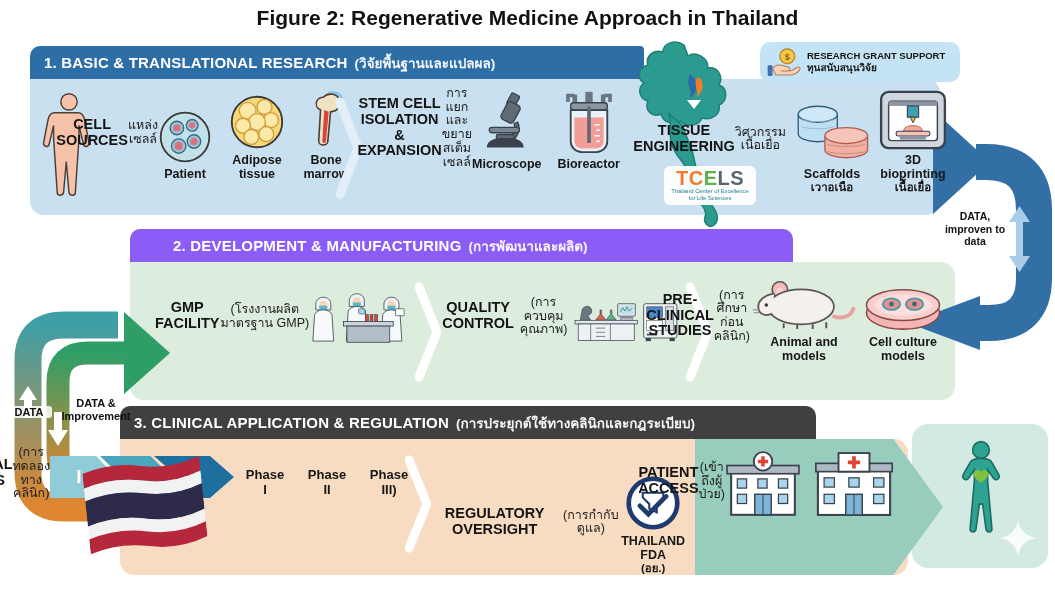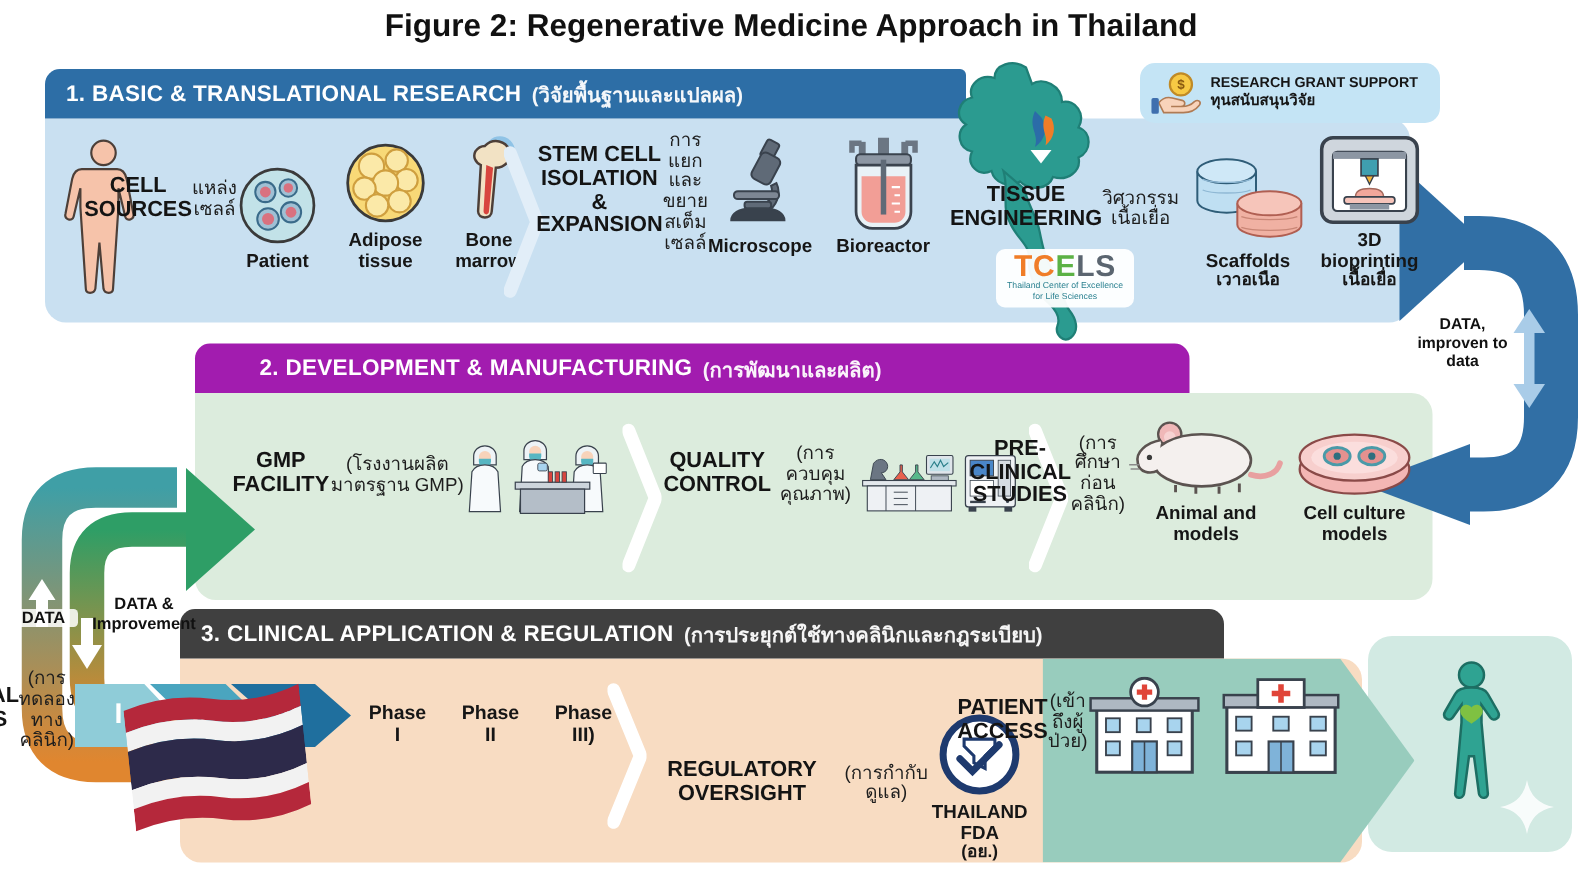--- a/index.html
+++ b/index.html
@@ -5,21 +5,21 @@
   html,body{margin:0;padding:0;background:#fff;}
   .page{position:relative;width:1055px;height:589px;background:#fff;overflow:hidden;
         font-family:"Liberation Sans",sans-serif;color:#161616;}
   .abs{position:absolute;}
   .title{top:6px;left:0;width:100%;text-align:center;font-size:21px;font-weight:bold;color:#111;z-index:5;}
   
   .sec-header{display:flex;align-items:center;padding-left:14px;color:#fff;z-index:3;}
   .sec-header .en{font-weight:bold;font-size:15px;letter-spacing:.2px;}
   .sec-header .th{font-size:13.5px;margin-left:7px;font-weight:bold;opacity:.95;}
   .hdr1{left:30px;top:46px;width:600px;height:33px;background:#2d6ea6;border-radius:10px 4px 0 0;}
-  .hdr2{left:130px;top:229px;width:620px;height:33px;background:#a21caf;border-radius:10px 10px 0 0;padding-left:43px;}
+  .hdr2{left:130px;top:229px;width:620px;height:33px;background:#8b5cf6;border-radius:10px 10px 0 0;padding-left:43px;}
   .hdr3{left:120px;top:406px;width:682px;height:33px;background:#404040;border-radius:10px 10px 0 0;}
   
   .body1{left:30px;top:79px;width:910px;height:136px;background:#c9e0f1;border-radius:0 14px 14px 14px;z-index:1;}
   .body2{left:130px;top:262px;width:825px;height:138px;background:#dcecdd;border-radius:0 14px 14px 14px;z-index:1;}
   .body3{left:120px;top:439px;width:788px;height:136px;background:#f8dcc2;border-radius:0 14px 14px 14px;z-index:1;}
   .access-panel{left:695px;top:439px;width:248px;height:136px;background:#98ccbd;z-index:3;
      clip-path:polygon(0 0,80% 0,100% 50%,80% 100%,0 100%);}
   .outcome-box{left:912px;top:424px;width:136px;height:144px;background:#d2eae3;border-radius:16px;z-index:2;}
   
   .group{position:absolute;display:flex;align-items:center;text-align:center;z-index:4;justify-content:flex-end;}

